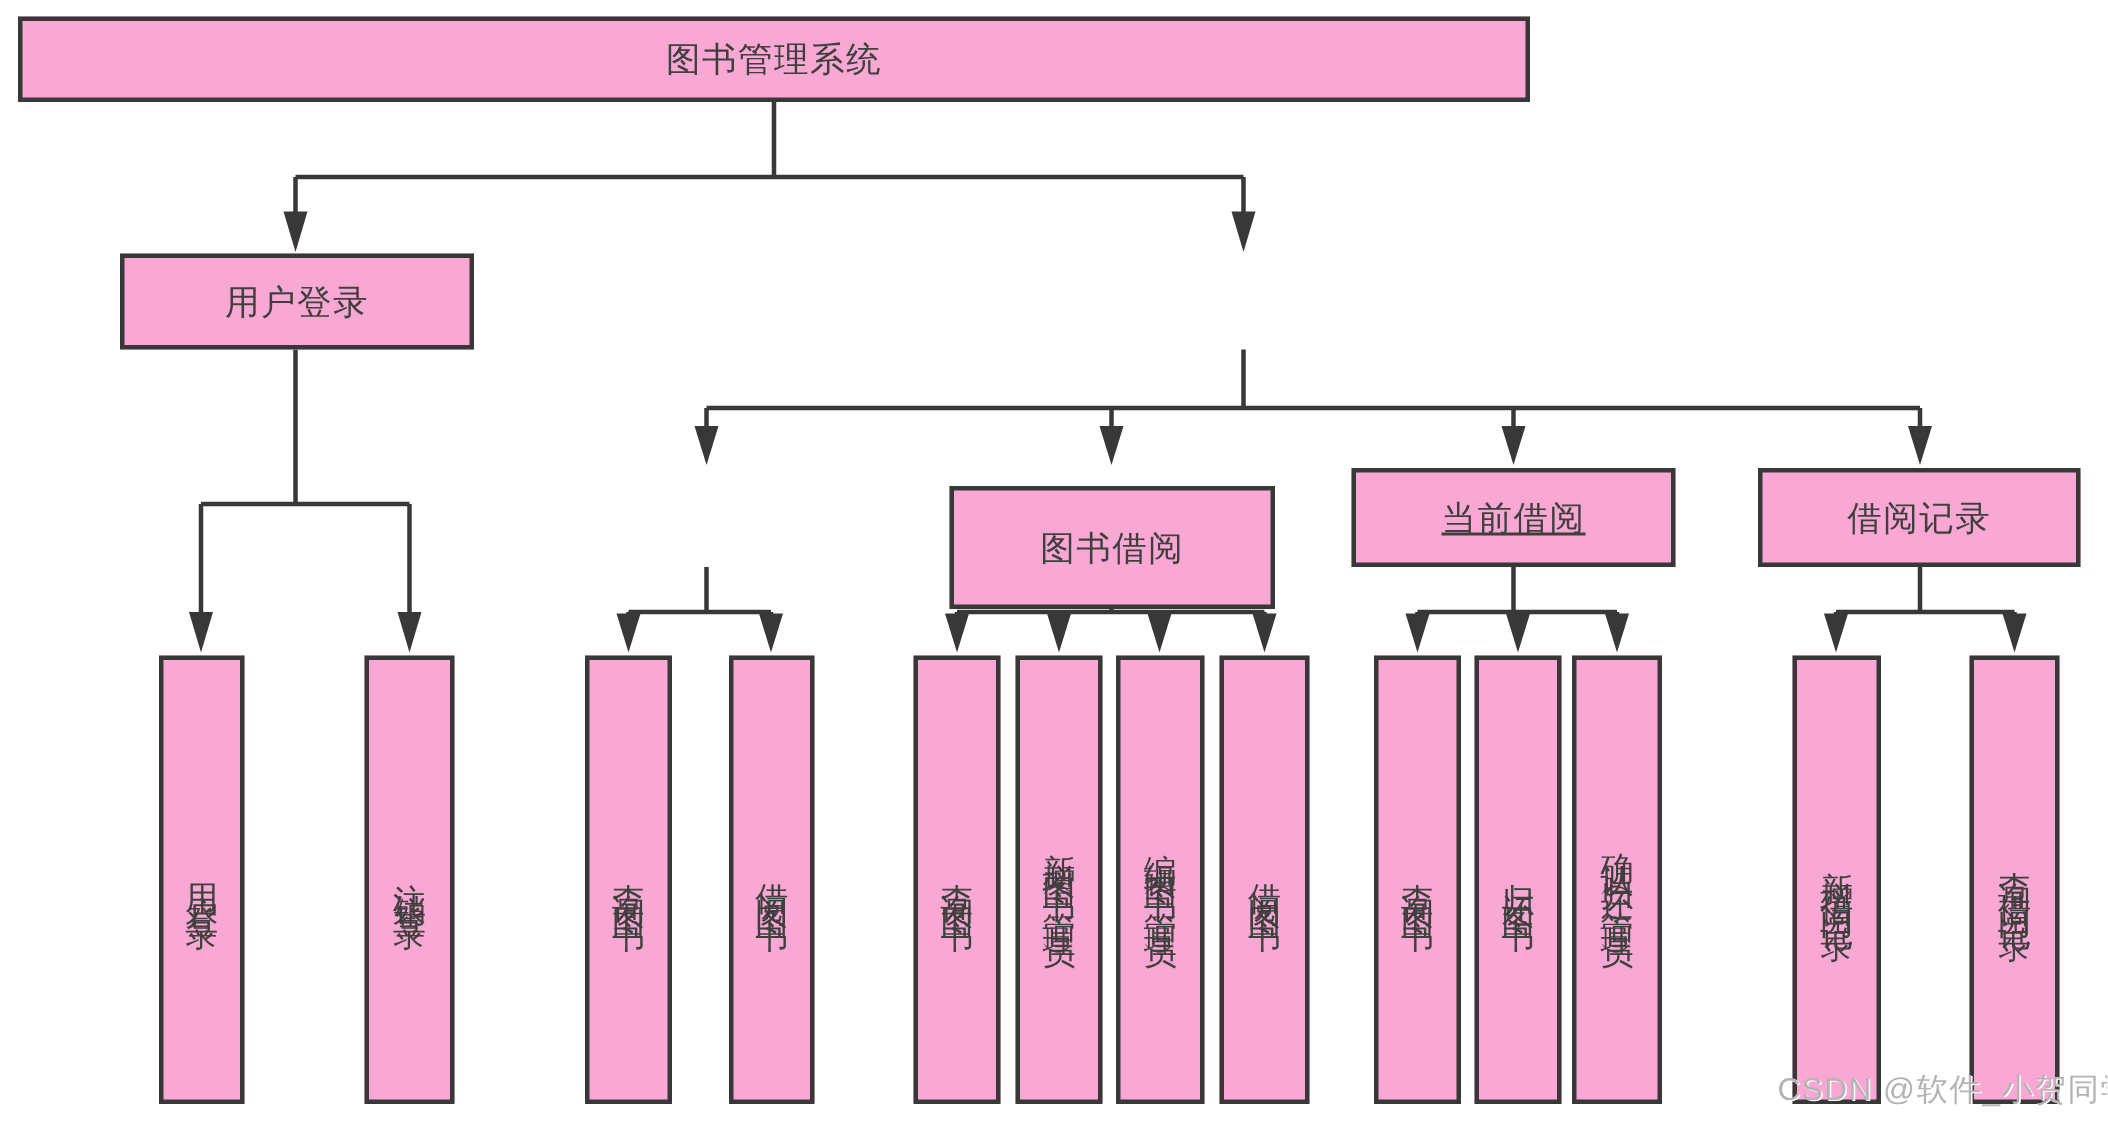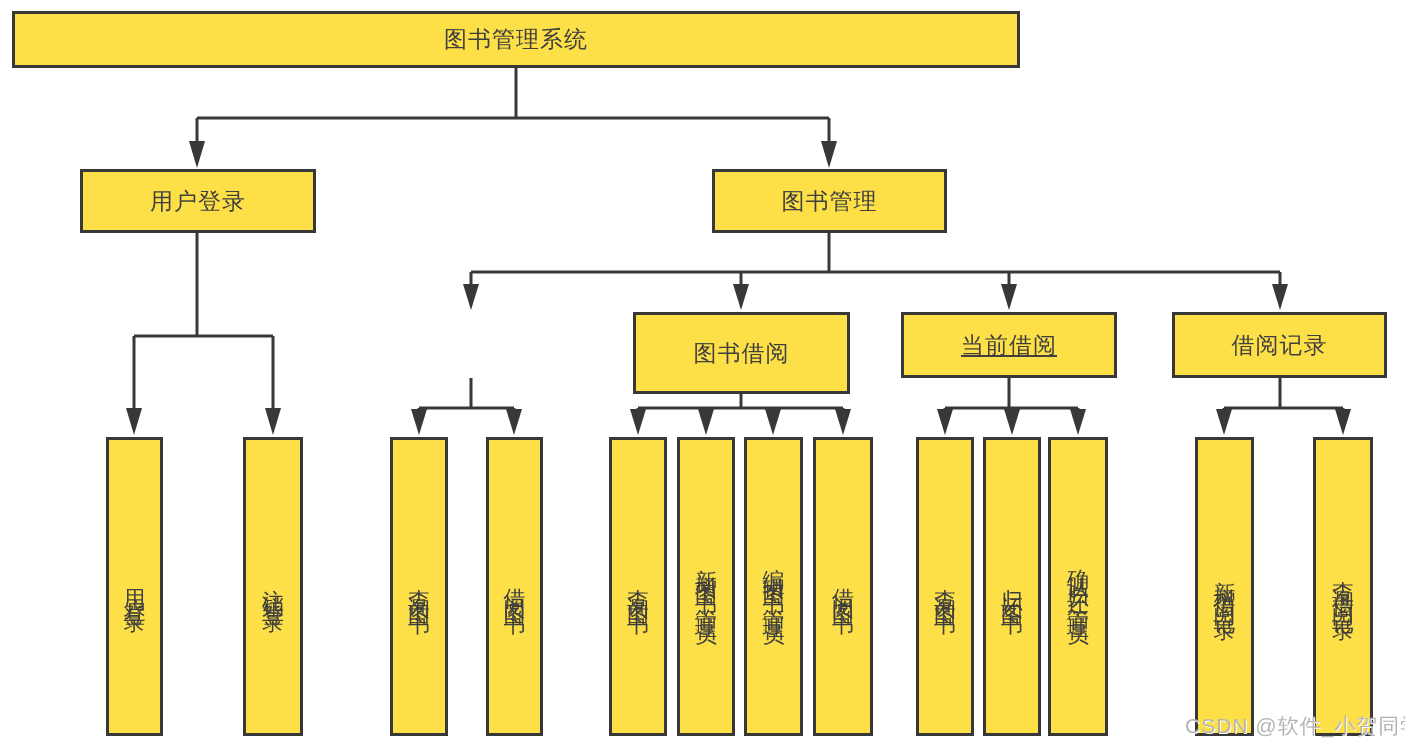--- a/index.html
+++ b/index.html
@@ -11,21 +11,21 @@
   #canvas {
     position: relative;
     width: 1405px;
     height: 747px;
     background: #ffffff;
     overflow: hidden;
   }
   .node {
     position: absolute;
     box-sizing: border-box;
-    background: #fde047;
+    background: #f9a8d4;
     border: 3px solid #383838;
     color: #3f3f3f;
     display: flex;
     align-items: center;
     justify-content: center;
   }
   .hnode {
     font-size: 23px;
     letter-spacing: 1px;
   }
@@ -113,25 +113,22 @@
     </g>
   </svg>
 
   <div class="node hnode" style="left:12px; top:11px; width:1008px; height:57px;">
     <span>图书管理系统</span>
   </div>
 
   <div class="node hnode" style="left:80px; top:169px; width:236px; height:64px;">
     <span>用户登录</span>
   </div>
-  <div class="node hnode" style="left:712px; top:169px; width:235px; height:64px;">
-    <span>图书管理</span>
-  </div>
 
-  <div class="node hnode" style="left:633px; top:312px; width:217px; height:82px;">
+  <div class="node hnode" style="left:633px; top:324px; width:217px; height:82px;">
     <span>图书借阅</span>
   </div>
   <div class="node hnode" style="left:901px; top:312px; width:216px; height:66px;text-decoration:underline;">
     <span>当前借阅</span>
   </div>
   <div class="node hnode" style="left:1172px; top:312px; width:215px; height:66px;">
     <span>借阅记录</span>
   </div>
 
   <div class="node vnode" style="left:106px; top:437px; width:57px; height:299px;">

